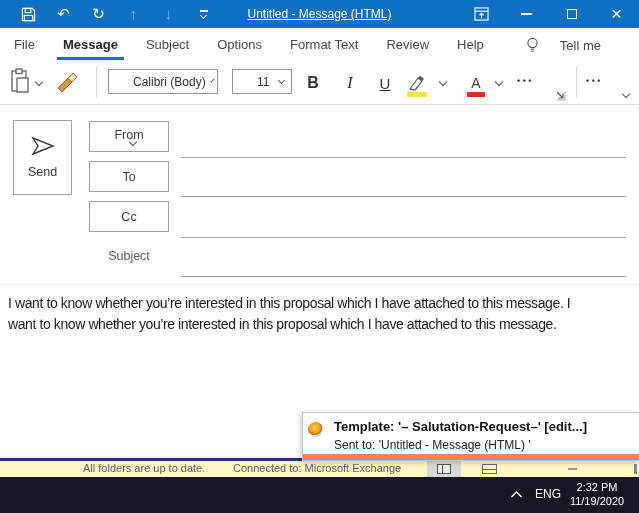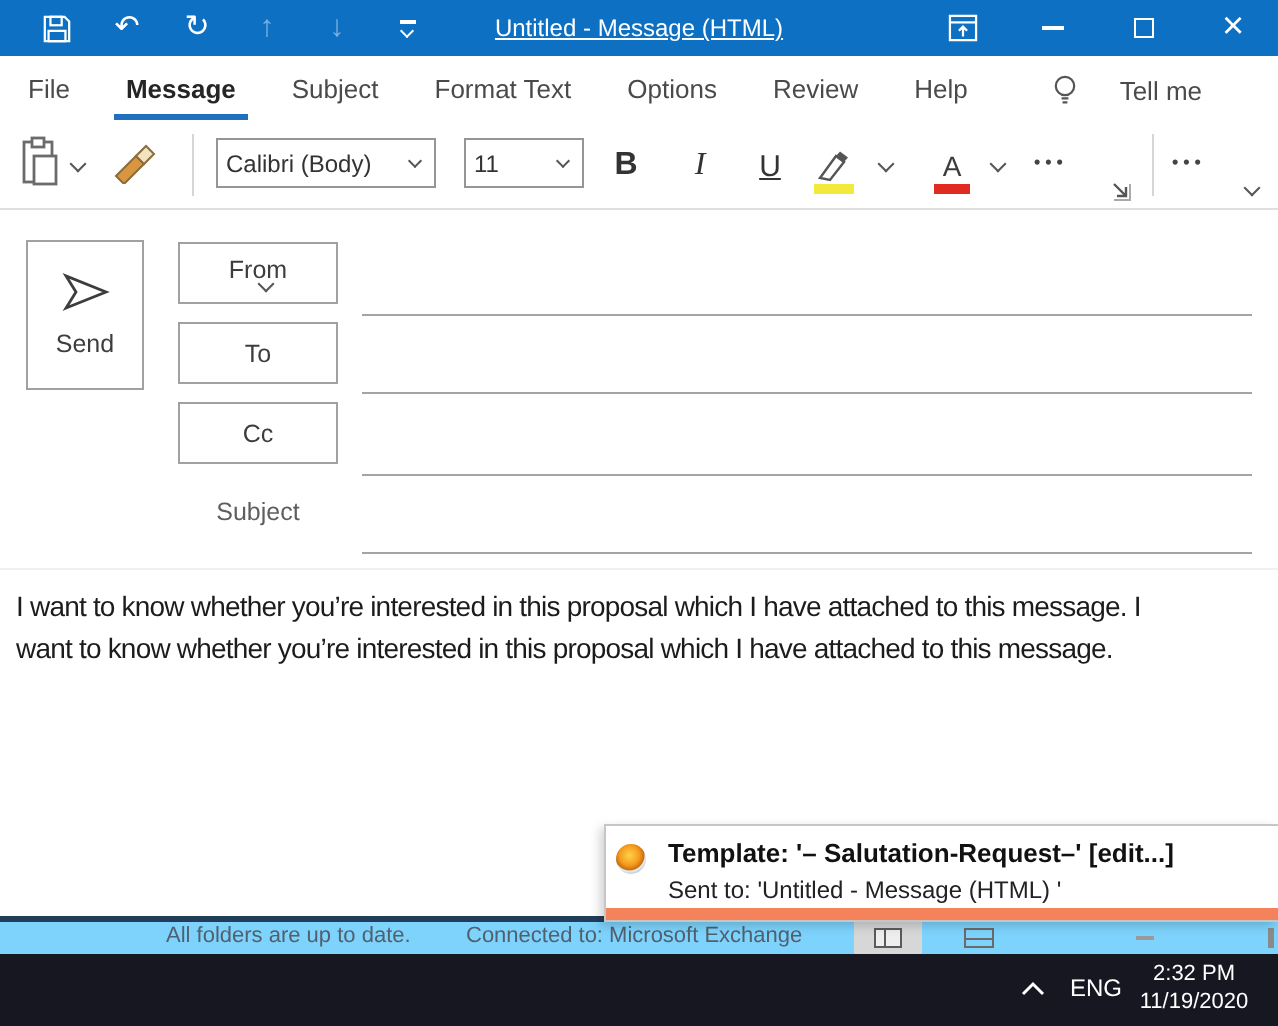--- a/index.html
+++ b/index.html
@@ -25,21 +25,21 @@
   
   .menubar { position:absolute; top:28px; left:0; right:0; height:34px; background:#fff; display:flex; align-items:center; padding-left:14px; gap:28px; font-size:13px; color:#4a4a4a; }
   .menu-item { position:relative; height:34px; line-height:34px; cursor:default; }
   .menu-item.active { color:#252525; font-weight:bold; }
   .menu-item.active::after { content:""; position:absolute; left:-6px; right:-6px; bottom:2px; height:3px; background:#2170bf; }
   .tellme { display:flex; align-items:center; gap:21px; height:34px; }
 
   
   .ribbon { position:absolute; top:62px; left:0; right:0; height:43px; background:#fff; border-bottom:1px solid #e1dfdd; font-size:12px; color:#3d3d3d; }
   .ribbon .sep { position:absolute; top:5px; width:1px; height:31px; background:#d8d6d4; }
-  .combo { position:absolute; top:7px; height:25px; border:1px solid #979593; background:#fff; display:flex; align-items:center; padding:0 7px 0 4px; color:#333; }
+  .combo { position:absolute; top:7px; height:25px; border:1px solid #979593; background:#fff; display:flex; align-items:center; padding:0 7px 0 24px; color:#333; }
   .combo .cval { flex:1; white-space:nowrap; }
   .combo .chev { width:5px; height:5px; margin-left:6px; margin-top:-3px; }
   .fmtbtn { position:absolute; top:8px; width:24px; height:26px; display:flex; align-items:center; justify-content:center; font-size:16px; color:#333; }
   .color-split { position:absolute; top:7px; width:24px; height:28px; display:flex; flex-direction:column; align-items:center; justify-content:flex-end; }
   .color-bar { width:20px; height:5px; margin-top:1px; }
   .dots { position:absolute; top:14px; font-size:9px; letter-spacing:2.5px; color:#444; font-weight:bold; }
 
   
   .compose { position:absolute; top:105px; left:0; right:0; height:180px; background:#fff; }
   .cbtn { position:absolute; border:1px solid #a3a1a0; background:#fff; color:#3d3d3d; font-size:12.5px; display:flex; align-items:center; justify-content:center; }
@@ -56,21 +56,21 @@
   
   .popup { position:absolute; left:302px; top:412px; width:337px; height:49px; background:#fff; border:1px solid #c6c6c6; border-right:none; box-shadow:-2px 2px 5px rgba(0,0,0,.18); z-index:5; }
   .popup-accent { position:absolute; left:0; right:0; bottom:0; height:6px; }
   .orb { position:absolute; left:5px; top:9px; width:15px; height:15px; border-radius:50%;
          background:radial-gradient(circle at 45% 38%, #ffd24a 0%, #f59b1e 40%, #c86f10 58%, #e9eef3 63%, #8fa6bd 88%, #6f8aa6 100%); }
   .popup-title { position:absolute; left:31px; top:6px; font-size:13px; font-weight:bold; color:#111; white-space:nowrap; }
   .popup-sub { position:absolute; left:31px; top:25px; font-size:12px; color:#222; white-space:nowrap; }
 
   
   .navline { position:absolute; left:0; right:0; top:458px; height:3px; background:#223d58; }
-  .statusbar { position:absolute; left:0; right:0; top:461px; height:16px; background:#7dd3fc; overflow:hidden; font-size:11px; color:#51606e; }
+  .statusbar { position:absolute; left:0; right:0; top:461px; height:16px; background:#fef9c3; overflow:hidden; font-size:11px; color:#51606e; }
   .st-text { position:absolute; top:1px; white-space:nowrap; }
   .viewbox { position:absolute; left:427px; top:0; width:34px; height:16px; background:#d7d7d7; display:flex; align-items:center; justify-content:center; }
   .view-ic { width:14px; height:10px; border:1px solid #5a5a5a; position:relative; background:#efeeee; }
   .view-ic::after { content:""; position:absolute; top:0; bottom:0; left:4px; width:1px; background:#5a5a5a; }
   .view-ic2 { position:absolute; left:482px; top:3px; width:15px; height:10px; border:1px solid #6a6a6a; }
   .view-ic2::after { content:""; position:absolute; top:4px; left:0; right:0; height:1px; background:#6a6a6a; }
   .zoom-dash { position:absolute; left:568px; top:7px; width:9px; height:2px; background:#9a9a9a; }
   .zoom-thumb { position:absolute; left:634px; top:3px; width:3px; height:10px; background:#8a8a8a; }
 
   
@@ -122,22 +122,22 @@
           <span class="max-glyph"></span>
         </div>
       <div class="wbtn" style="font-size:19px;">×</div>
     </div>
   </div>
 
   <div class="menubar">
     <div class="menu-item">File</div>
     <div class="menu-item active">Message</div>
     <div class="menu-item">Subject</div>
+    <div class="menu-item">Options</div>
     <div class="menu-item">Format Text</div>
-    <div class="menu-item">Options</div>
     <div class="menu-item">Review</div>
     <div class="menu-item">Help</div>
     <div class="tellme" style="margin-left:14px;">
       <span>
         <svg width="13" height="17" viewBox="0 0 13 17">
             <circle cx="6.5" cy="6" r="4.6" fill="none" stroke="#555" stroke-width="1.1"></circle>
             <path d="M4.8 12.2 h3.4 M5.3 14.2 h2.4" stroke="#555" stroke-width="1.1" fill="none"></path>
           </svg>
       </span>
       <span>Tell me</span>

